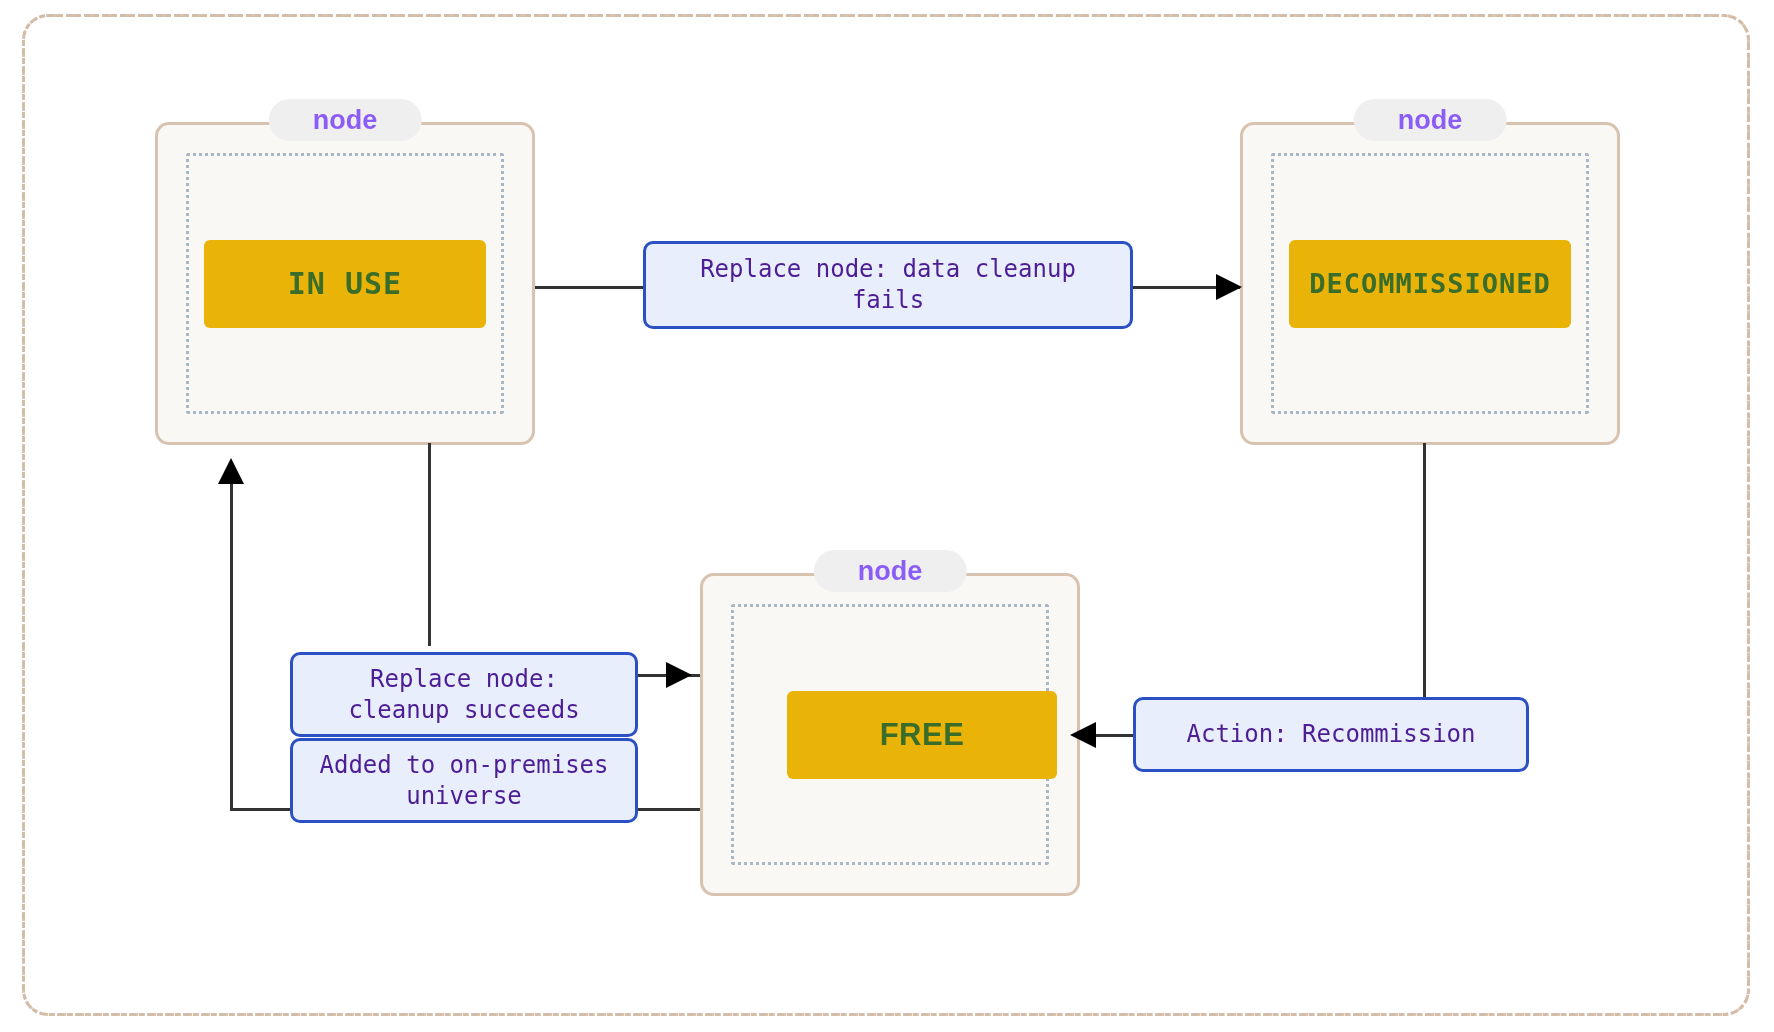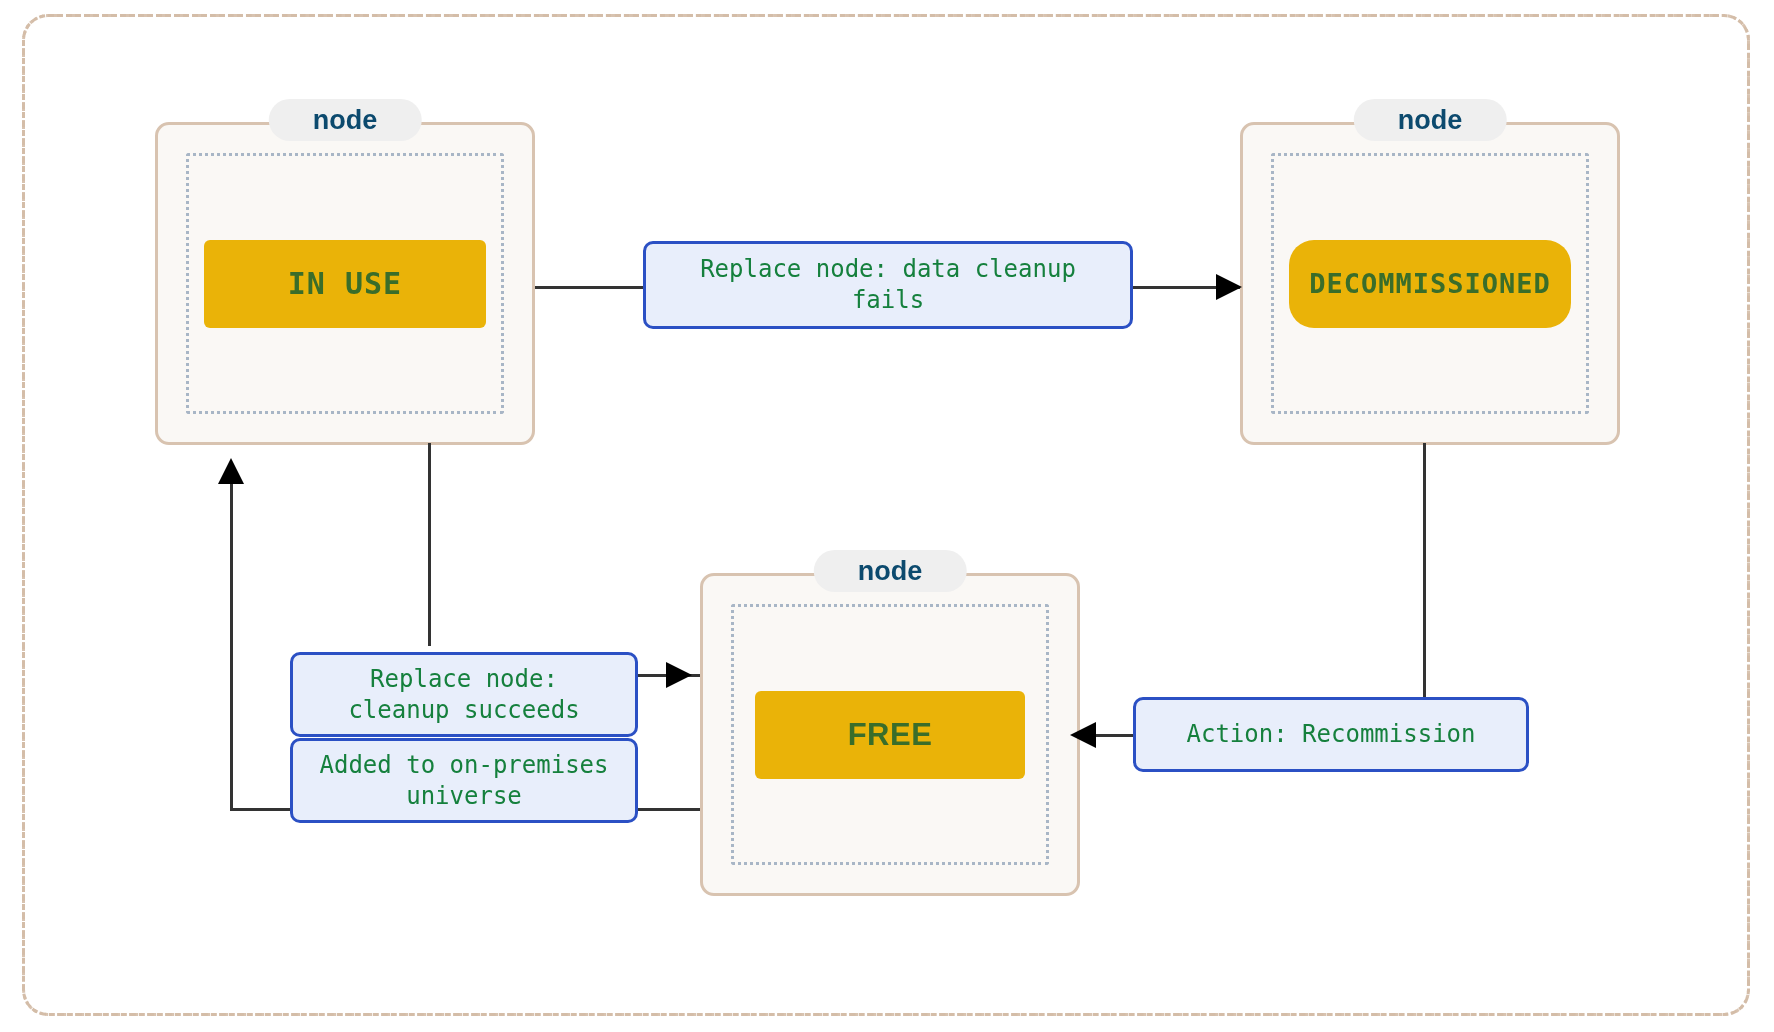--- a/index.html
+++ b/index.html
@@ -57,21 +57,21 @@
     border: 3px dotted #a8b6c6;
     border-radius: 3px;
     box-sizing: border-box;
   }
   .node-title {
     position: absolute;
     top: -26px;
     left: 50%;
     transform: translateX(-50%);
     background: #efefef;
-    color: #0c4a6e;
+    color: #8b5cf6;
     font-family: "Liberation Sans", sans-serif;
     font-weight: bold;
     font-size: 27px;
     line-height: 42px;
     height: 42px;
     padding: 0 44px;
     border-radius: 21px;
     white-space: nowrap;
     z-index: 5;
   }
@@ -94,30 +94,31 @@
     font-family: "DejaVu Sans Mono", monospace;
     font-weight: bold;
     font-size: 30px;
     letter-spacing: 1px;
   }
   .leaf-sans {
     font-family: "Liberation Sans", sans-serif;
     font-weight: bold;
     font-size: 31px;
     letter-spacing: 0.5px;
+    margin-left: 32px;
   }
 
   
   .edge-label {
     position: absolute;
     box-sizing: border-box;
     background: #e8eefb;
     border: 3px solid #2b50c4;
     border-radius: 10px;
-    color: #15803d;
+    color: #4c1d95;
     font-family: "DejaVu Sans Mono", monospace;
     font-size: 24px;
     line-height: 31px;
     display: flex;
     align-items: center;
     justify-content: center;
     text-align: center;
     padding: 2px 14px;
     z-index: 4;
     white-space: pre-line;
@@ -180,21 +181,21 @@
 
   <div class="state-node" style="left:155px; top:122px; width:380px; height:323px;">
     <div class="node-title">node</div>
     <div class="inner-dotted"></div>
     <div class="leaf-state leaf-mono" style="width:282px; height:88px;">IN USE</div>
   </div>
 
   <div class="state-node" style="left:1240px; top:122px; width:380px; height:323px;">
     <div class="node-title">node</div>
     <div class="inner-dotted"></div>
-    <div class="leaf-state leaf-mono" style="width:282px; height:88px; font-size:27px;border-radius:25px;">DECOMMISSIONED</div>
+    <div class="leaf-state leaf-mono" style="width:282px; height:88px; font-size:27px;">DECOMMISSIONED</div>
   </div>
 
   <div class="state-node" style="left:700px; top:573px; width:380px; height:323px;">
     <div class="node-title">node</div>
     <div class="inner-dotted"></div>
     <div class="leaf-state leaf-sans" style="width:270px; height:88px;">FREE</div>
   </div>
 
   <div class="edge-label" style="left:643px; top:241px; width:490px; height:88px;">Replace node: data cleanup
 fails</div>

